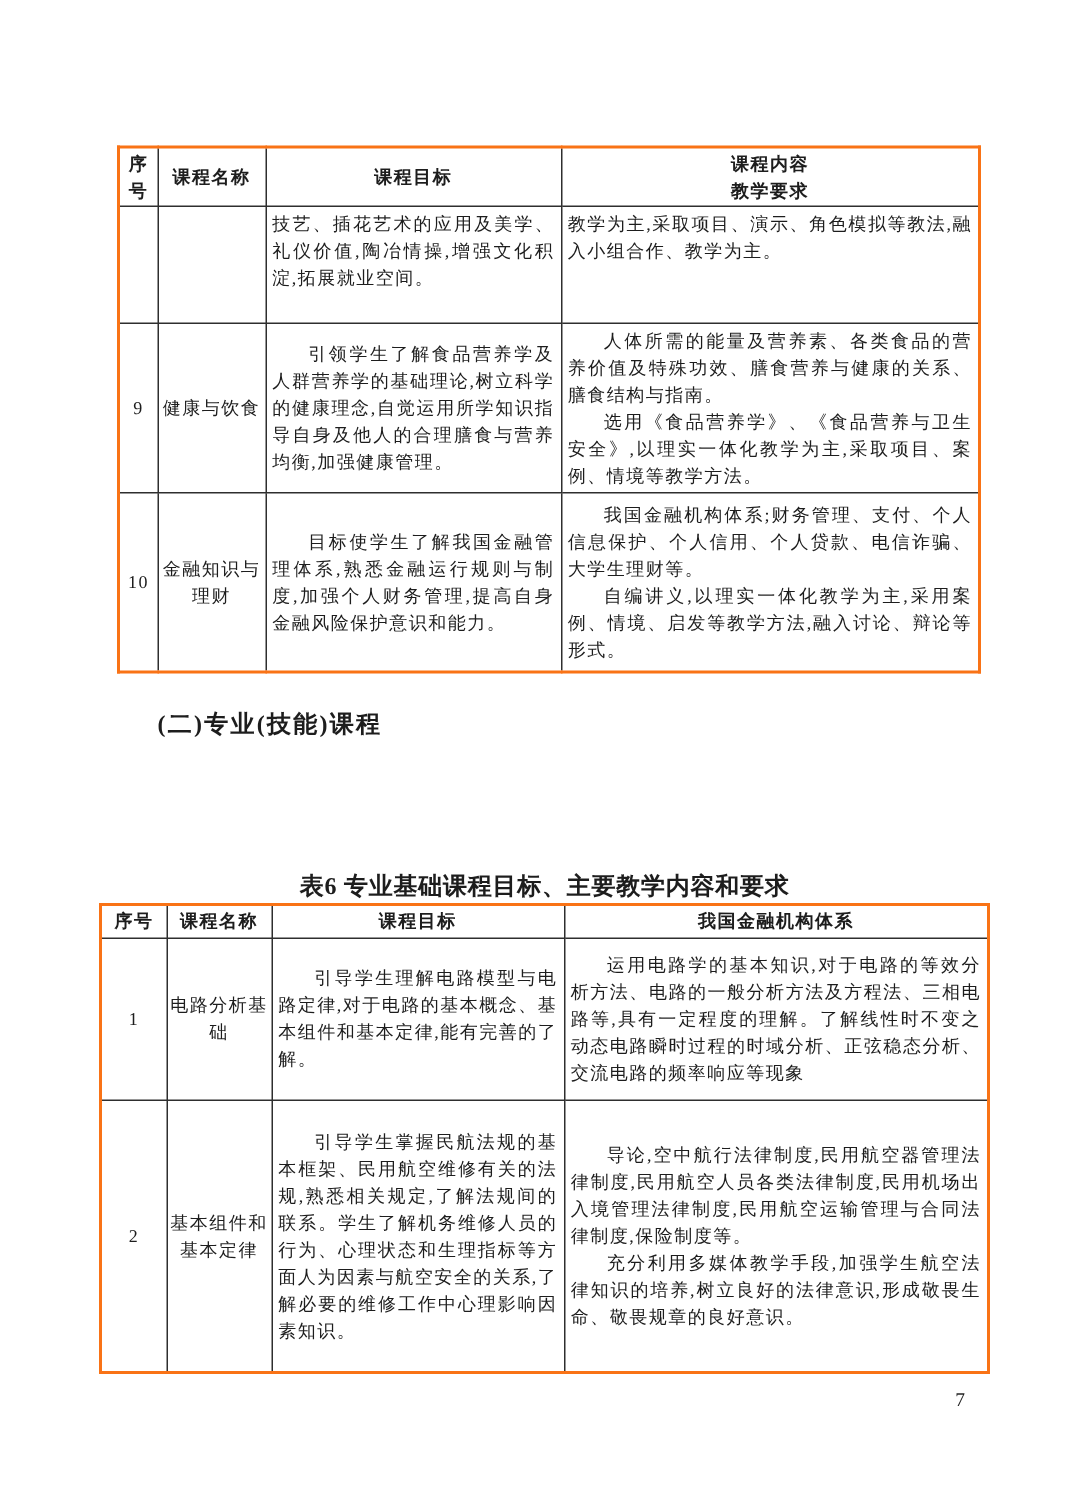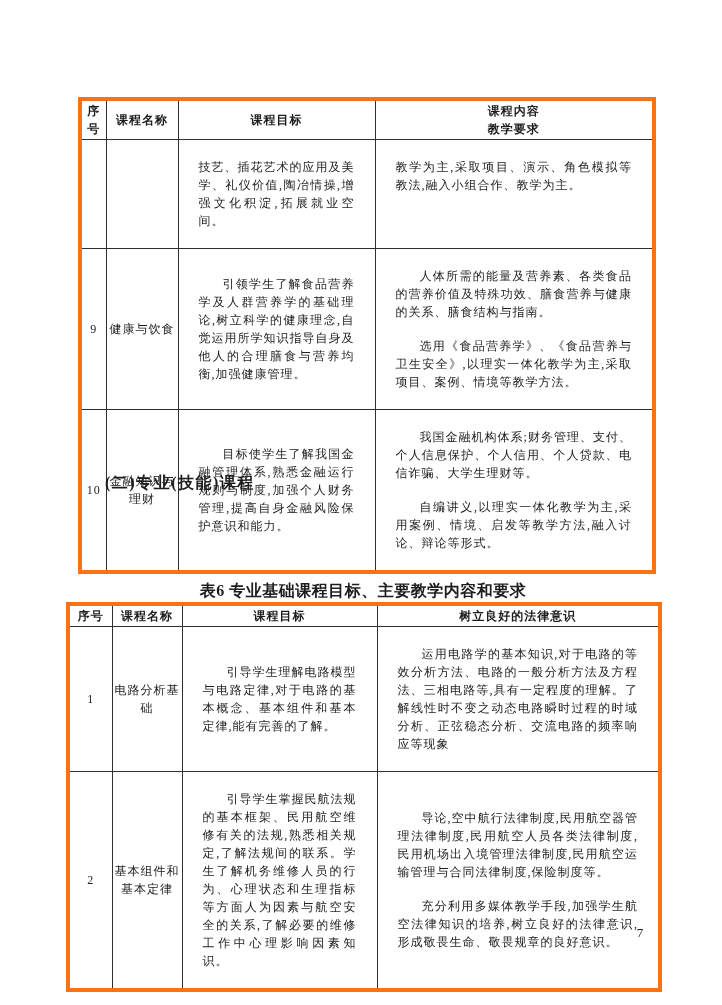--- a/index.html
+++ b/index.html
@@ -3,31 +3,31 @@
 <meta charset="utf-8">
 <style>
   html,body{margin:0;padding:0;background:#ffffff;}
   .page{
     position:relative;width:722px;height:1005px;background:#ffffff;
     font-family:"Liberation Serif","DejaVu Serif",serif;
     color:#1d1d1d;overflow:hidden;
   }
   table.doc-table{
     position:absolute;border-collapse:collapse;table-layout:fixed;
-    background:#ffffff;border:4px solid #f97316;
+    background:#ffffff;border:2px solid #f97316;
   }
   table.doc-table td{
     border:1px solid #2e2e2e;vertical-align:middle;
     font-size:12px;line-height:18px;letter-spacing:1px;
     word-break:break-all;overflow:hidden;
   }
   td.hdr{font-weight:bold;text-align:center;padding:1px 2px;}
   td.cell-num,td.cell-name{text-align:center;padding:1px 2px;}
   td.cell-text{text-align:justify;padding:2px 4px;}
-  td.cell-text p{margin:16px;text-indent:2em;}
+  td.cell-text p{margin:0;text-indent:2em;}
   td.cell-text p.noind{text-indent:0;}
   .t1{left:78px;top:97px;width:576px;}
   .t2{left:66px;top:602px;width:594px;}
   .sec-heading{
     position:absolute;left:105px;top:473px;
     font-size:16px;font-weight:bold;letter-spacing:1.5px;
   }
   .body-para{
     position:absolute;left:75px;top:505px;width:578px;
     font-size:15px;line-height:34px;letter-spacing:2.5px;
@@ -108,21 +108,21 @@
       <col style="width:44px">
         <col style="width:70px">
         <col style="width:195px">
         <col style="width:283px">
     </colgroup>
     <tbody>
       <tr style="height:22px">
         <td class="hdr">序号</td>
         <td class="hdr">课程名称</td>
         <td class="hdr">课程目标</td>
-        <td class="hdr">树立良好的法律意识</td>
+        <td class="hdr">我国金融机构体系</td>
       </tr>
       <tr style="height:108px">
         <td class="cell-num">1</td>
         <td class="cell-name">电路分析基础</td>
         <td class="cell-text">
           <p>引导学生理解电路模型与电路定律,对于电路的基本概念、基本组件和基本定律,能有完善的了解。</p>
         </td>
         <td class="cell-text">
           <p>运用电路学的基本知识,对于电路的等效分析方法、电路的一般分析方法及方程法、三相电路等,具有一定程度的理解。了解线性时不变之动态电路瞬时过程的时域分析、正弦稳态分析、交流电路的频率响应等现象</p>
         </td>

